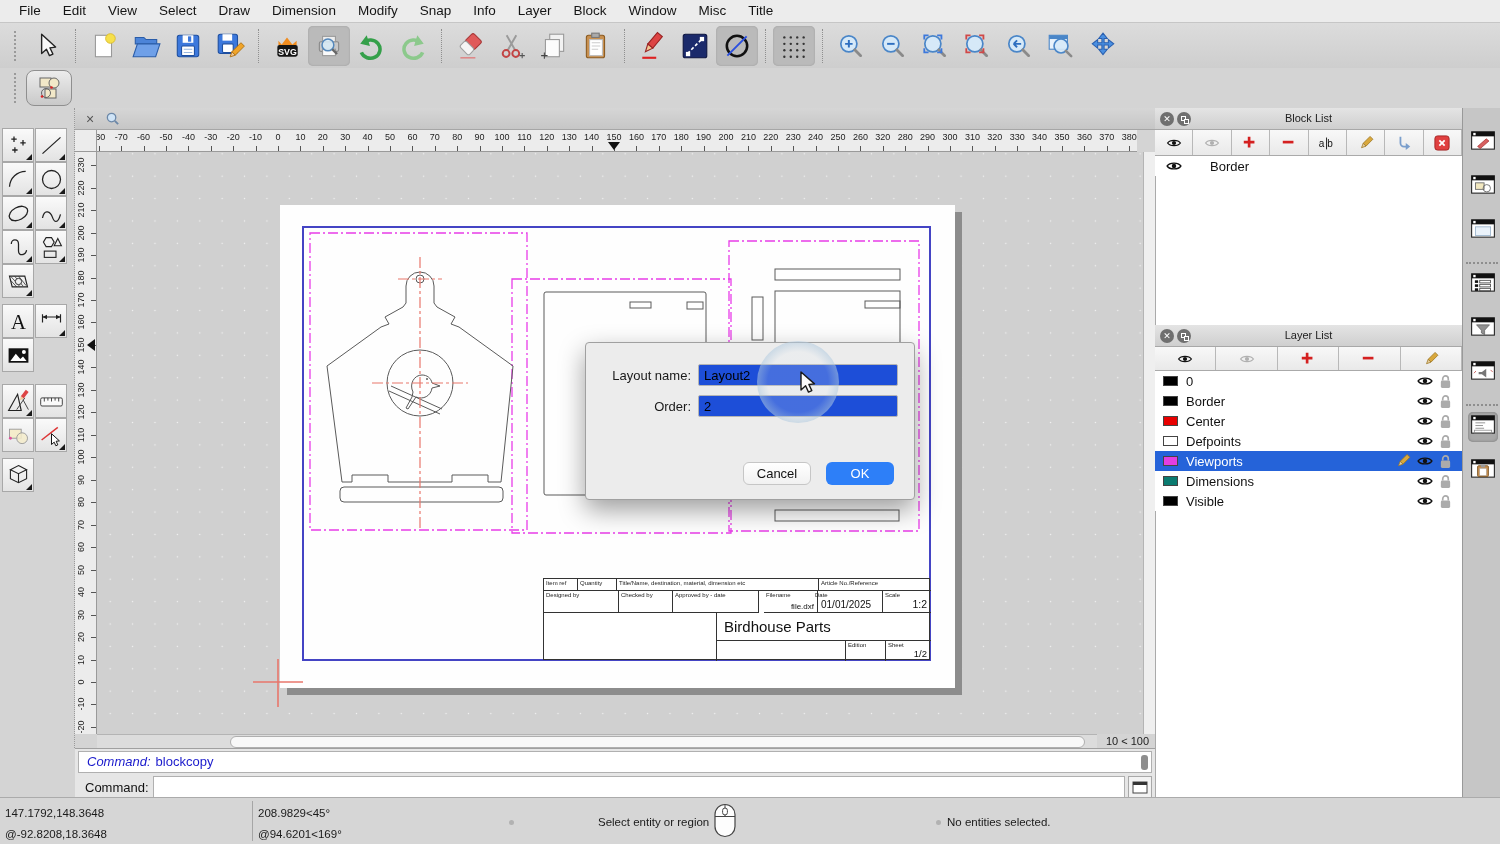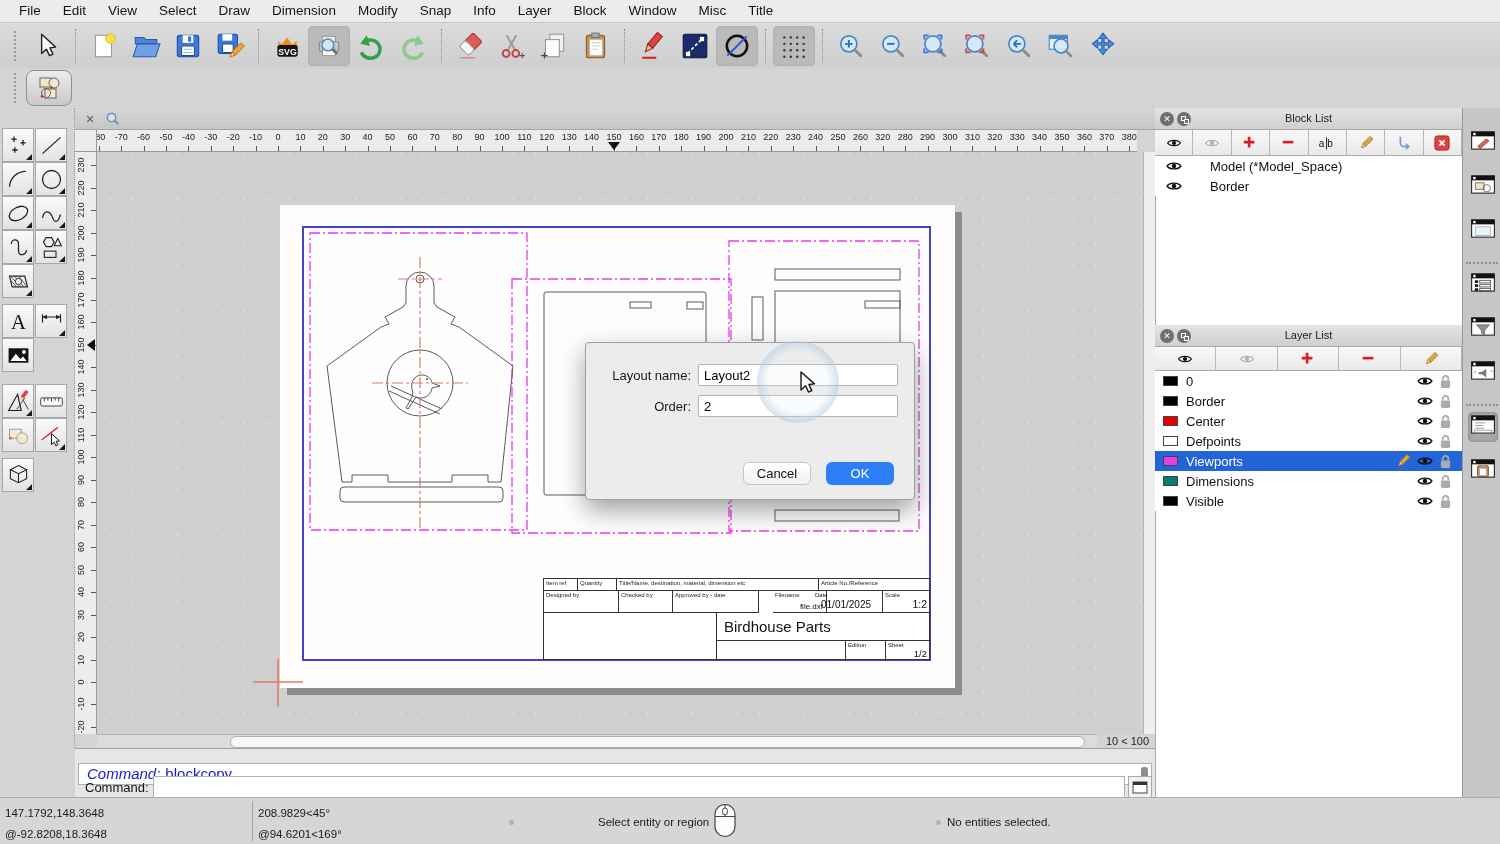--- a/index.html
+++ b/index.html
@@ -67,21 +67,21 @@
   .val-br{position:absolute;right:3px;bottom:1px;font-size:8px}
   .val-date{position:absolute;left:8px;bottom:2px;font-size:10px}
   .val-scale{position:absolute;right:4px;bottom:2px;font-size:10.5px}
   .val-sheet{position:absolute;right:4px;bottom:2px;font-size:9.5px}
   #tb-parttitle{font-size:15px;padding:5px 0 0 7px;color:#111}
 
   
   #dialog{left:585px;top:342px;width:330px;height:158px;background:#ECECEC;border:1px solid #A0A0A0;border-radius:4px;
           box-shadow:0 10px 26px rgba(0,0,0,.38);z-index:10}
   .dlg-label{position:absolute;width:100px;text-align:right;font-size:13px;color:#1A1A1A}
-  .dlg-input{position:absolute;left:112px;width:200px;height:22px;border:1px solid #B4B4B4;background:#ffffff;
+  .dlg-input{position:absolute;left:112px;width:200px;height:22px;border:1px solid #B4B4B4;background:#1d4ed8;
              font-size:13px;font-family:"Liberation Sans",sans-serif;padding:0 5px;border-radius:2px}
   #dlg-cancel{position:absolute;left:157px;top:119px;width:68px;height:23px;background:linear-gradient(#FFF,#F1F1F1);
               border:1px solid #C6C6C6;border-radius:6px;font-size:13px;text-align:center;line-height:21px}
   #dlg-ok{position:absolute;left:240px;top:119px;width:68px;height:23px;border-radius:6px;font-size:13px;
           text-align:center;line-height:23px;color:#fff}
   #cursor-halo{left:757px;top:341px;width:82px;height:82px;border-radius:50%;z-index:11;
        background:radial-gradient(circle,rgba(228,238,246,.20) 52%,rgba(178,203,224,.55) 70%,rgba(224,234,244,.30) 80%,rgba(0,0,0,0) 86%)}
   #dlg-cursor{left:793px;top:370px;width:26px;height:26px;z-index:12}
 
   
@@ -104,22 +104,22 @@
   #layer-panel-bg{left:1155px;top:325px;width:307px;height:472px;background:#fff;border-left:1px solid #AAA}
 
   
   #right-dock{left:1462px;top:108px;width:38px;height:689px;background:#C6C6C6;border-left:1px solid #999}
   .dock-btn{position:absolute;left:5px;width:30px;height:30px;display:flex;align-items:center;justify-content:center;border-radius:5px}
   .dock-btn.pressed{background:#A8A8A8;box-shadow:inset 0 0 3px #777}
   .dock-sep{position:absolute;left:3px;width:32px;border-top:2px dotted #8E8E8E}
 
   
   #command-panel{left:75px;top:748px;width:1080px;height:49px;background:#E6E6E6;border-top:1px solid #A0A0A0}
-  #cmd-history{position:absolute;left:3px;top:14px;width:1074px;height:22px;background:#fff;border:1px solid #B0B0B0;
-               font-size:15px;line-height:20px;padding-left:8px;color:#1A1ACC}
+  #cmd-history{position:absolute;left:3px;top:2px;width:1074px;height:22px;background:#fff;border:1px solid #B0B0B0;
+               font-size:13px;line-height:20px;padding-left:8px;color:#1A1ACC}
   #cmd-history i{margin-right:5px}
   #cmd-hist-thumb{position:absolute;right:3px;top:3px;width:7px;height:15px;background:#8E8E8E;border-radius:3px}
   #cmd-prompt-label{position:absolute;left:10px;top:31px;font-size:13px;color:#111}
   #cmd-input{position:absolute;left:78px;top:27px;width:972px;height:22px;background:#fff;border:1px solid #B0B0B0;
              font-size:13px;font-family:"Liberation Sans",sans-serif;padding:0 5px}
   #cmd-dock-btn{position:absolute;left:1053px;top:27px;width:24px;height:22px;background:#F2F2F2;border:1px solid #A8A8A8;
                 display:flex;align-items:center;justify-content:center}
 
   
   #status-bar{left:0;top:797px;width:1500px;height:47px;background:#D6D6D6;border-top:1px solid #ABABAB;font-size:11.5px;color:#1A1A1A}
@@ -767,21 +767,21 @@
       </div>
     <div class="tbc" style="left:0;top:12px;width:75px;height:22px">
         <span class="lab">Designed by</span>
       </div>
     <div class="tbc" style="left:75px;top:12px;width:54px;height:22px">
         <span class="lab">Checked by</span>
       </div>
     <div class="tbc" style="left:129px;top:12px;width:86px;height:22px">
         <span class="lab">Approved by - date</span>
       </div>
-    <div class="tbc" style="left:229px;top:12px;width:54px;height:22px">
+    <div class="tbc" style="left:220px;top:12px;width:54px;height:22px">
       <span class="lab">Filename</span>
       <span class="val-br">file.dxf</span>
       </div>
     <div class="tbc" style="left:269px;top:12px;width:70px;height:22px">
       <span class="lab">Date</span>
       <span class="val-date">01/01/2025</span>
       </div>
     <div class="tbc" style="left:339px;top:12px;width:48px;height:22px;border-right:none">
       <span class="lab">Scale</span>
       <span class="val-scale">1:2</span>
@@ -888,30 +888,20 @@
       <div class="pt-btn">
         <span style="display: inline-flex; align-items: center;">
           <svg width="16" height="16" viewBox="0 0 18 18">
             <rect x="1" y="1" width="16" height="16" rx="3" fill="#E04040" stroke="#A02020"></rect>
             <path d="M6 6l6 6M12 6l-6 6" stroke="#fff" stroke-width="2"></path>
           </svg>
         </span>
       </div>
     </div>
   <div class="panel-rows abs" style="left:1155px;top:156px" id="block-rows">
-      <div class="panel-row">
-        <span style="display: inline-flex; align-items: center; margin-left: 10px;">
-          <svg width="18" height="12" viewBox="0 0 20 14">
-            <path d="M2 7C5 2.5 15 2.5 18 7C15 11.5 5 11.5 2 7Z" fill="none" stroke="#111" stroke-width="1.6"></path>
-            <circle cx="10" cy="7" r="2.6" fill="#111"></circle>
-          </svg>
-        </span>
-        <span style="width: 19px;"></span>
-        <span class="row-label">Model (*Model_Space)</span>
-      </div>
       <div class="panel-row">
         <span style="display: inline-flex; align-items: center; margin-left: 10px;">
           <svg width="18" height="12" viewBox="0 0 20 14">
             <path d="M2 7C5 2.5 15 2.5 18 7C15 11.5 5 11.5 2 7Z" fill="none" stroke="#111" stroke-width="1.6"></path>
             <circle cx="10" cy="7" r="2.6" fill="#111"></circle>
           </svg>
         </span>
         <span style="width: 19px;"></span>
         <span class="row-label">Border</span>
       </div>

